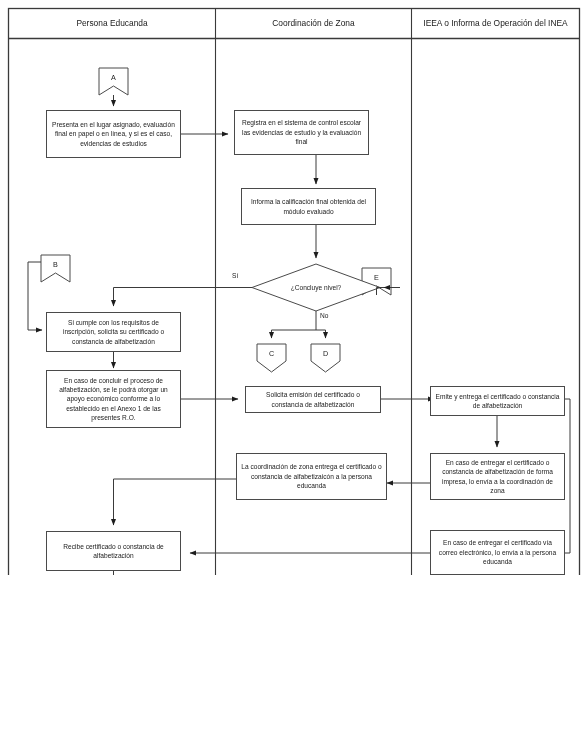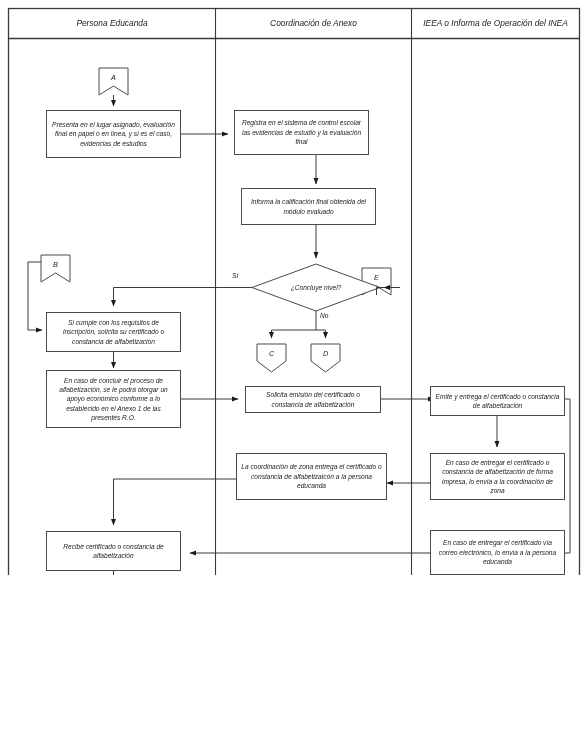--- a/index.html
+++ b/index.html
@@ -1,18 +1,18 @@
 <!DOCTYPE html>
 <html><head>
 <meta charset="utf-8">
 <title>Flujograma</title>
 <style>
   html,body{margin:0;padding:0;background:#ffffff;}
   body{font-family:"Liberation Sans",sans-serif;}
-  #page{position:relative;width:588px;height:575px;background:#ffffff;overflow:hidden;font-style:italic;}
+  #page{position:relative;width:588px;height:575px;background:#ffffff;overflow:hidden;}
   #svgroot{position:absolute;left:0;top:0;width:588px;height:733px;}
 
   .node{position:absolute;box-sizing:border-box;display:flex;align-items:center;
         justify-content:center;text-align:center;color:#1a1a1a;
         font-size:6.6px;line-height:1.42;padding:2px 4px;}
   .proc{border:1px solid #4a4a4a;background:#ffffff;}
   .hdr{position:absolute;box-sizing:border-box;display:flex;align-items:center;
        justify-content:center;text-align:center;font-size:8.4px;color:#1a1a1a;
        line-height:1.45;padding:0 6px;}
   .conn{position:absolute;box-sizing:border-box;display:flex;align-items:center;
@@ -92,21 +92,21 @@
       <polyline points="430,553 190,553" marker-end="url(#arrow)"></polyline>
 
       <line x1="113.5" y1="571" x2="113.5" y2="589" marker-end="url(#arrow)"></line>
     </g>
   </svg>
 
   <div class="hdr" style="left:9px;top:9px;width:206px;height:29px;">
     <span>Persona Educanda</span>
   </div>
   <div class="hdr" style="left:216px;top:9px;width:195px;height:29px;">
-    <span>Coordinación de Anexo</span>
+    <span>Coordinación de Zona</span>
   </div>
   <div class="hdr" style="left:412px;top:9px;width:167px;height:29px;">
     <span>IEEA o Informa de Operación del INEA</span>
   </div>
 
   <div class="conn" style="left:99px;top:68px;width:29px;height:18px;background:transparent;">
     <span>A</span>
   </div>
   <div class="conn" style="left:41px;top:255px;width:29px;height:18px;background:transparent;">
     <span>B</span>

